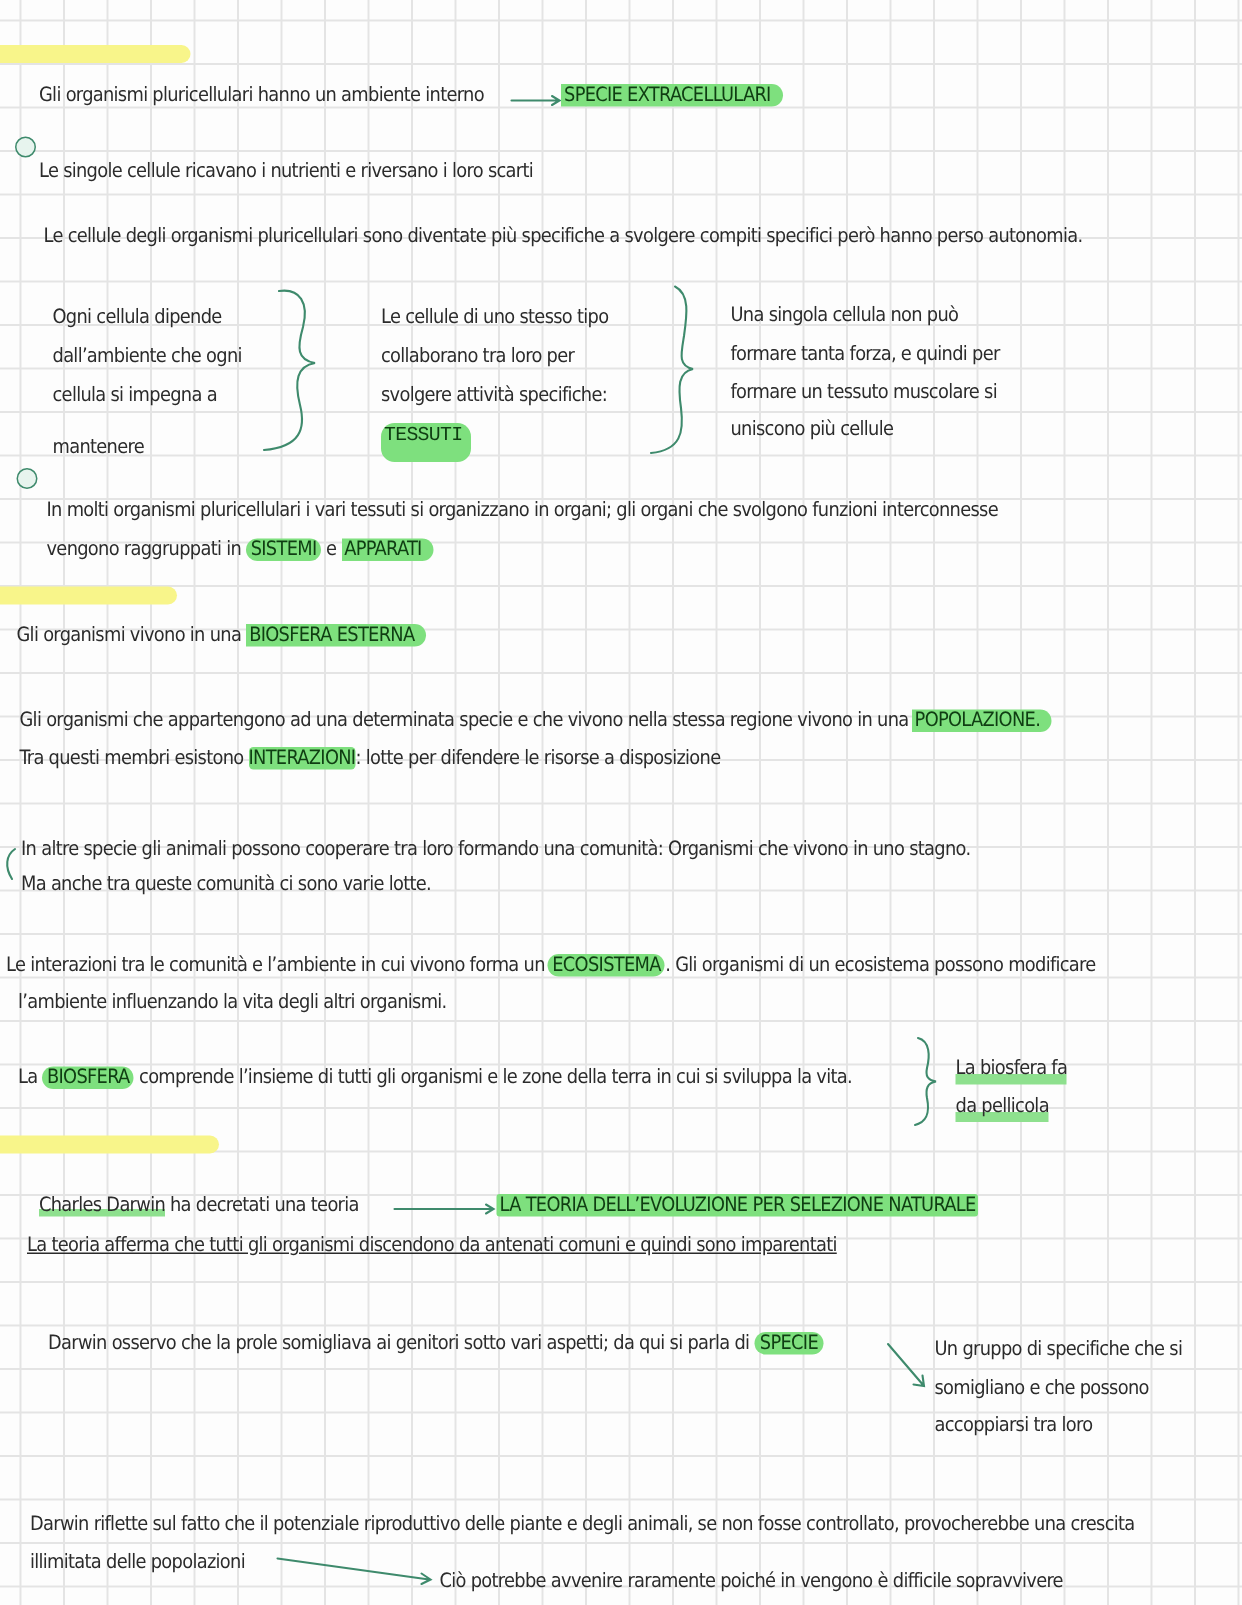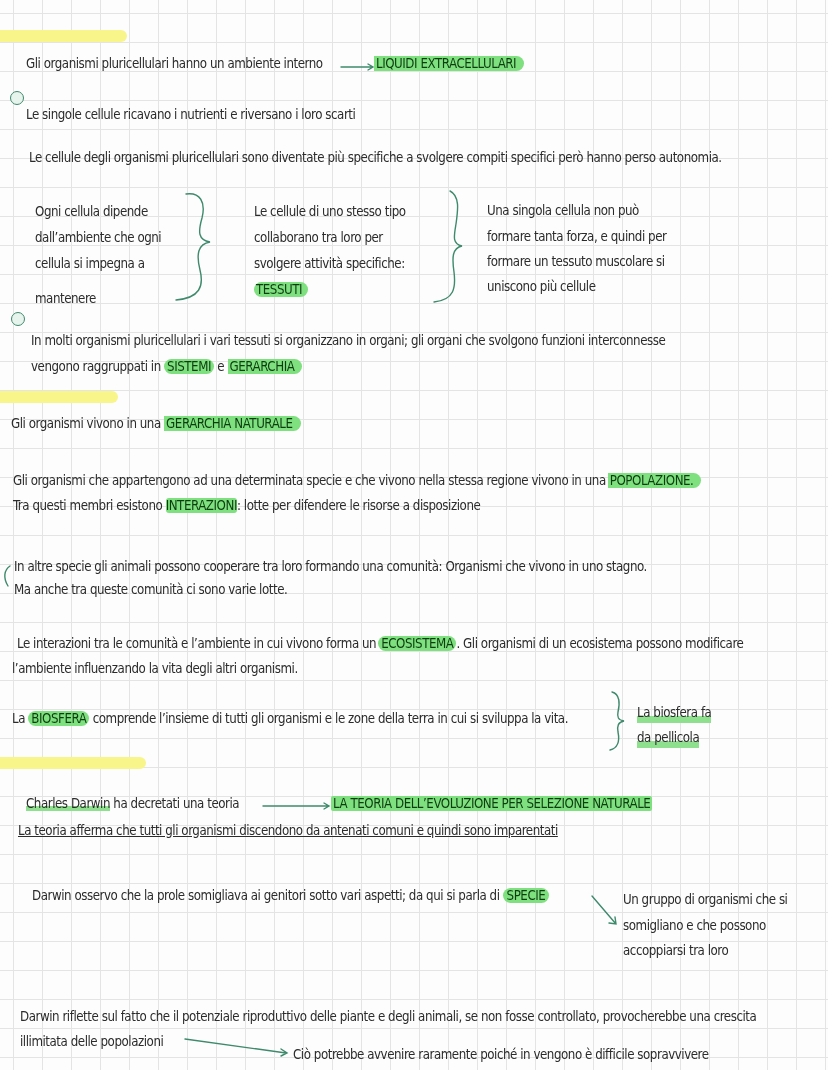--- a/index.html
+++ b/index.html
@@ -37,21 +37,21 @@
 <div class="ybar" style="top:391px;width:118px;"></div>
 <div class="ybar" style="top:757px;width:146px;"></div>
 
 <div class="t" style="left:26px;top:54px;">
   <span>Gli organismi pluricellulari hanno un ambiente interno</span>
 </div>
 <svg class="ink" style="left:340px;top:63px;" width="36" height="10">
     <path d="M1 4 L32 4 M28 1 L33 4 L28 7"></path>
   </svg>
 <div class="t" style="left:374px;top:54px;">
-  <span class="hl">LIQUIDI EXTRACELLULARI</span>
+  <span class="hl">SPECIE EXTRACELLULARI</span>
 </div>
 
 <div class="circle" style="left:10px;top:91px;"></div>
 <div class="t" style="left:26px;top:105px;">Le singole cellule ricavano i nutrienti e riversano i loro scarti</div>
 
 <div class="t" style="left:29px;top:148px;">Le cellule degli organismi pluricellulari sono diventate più specifiche a svolgere compiti specifici però hanno perso autonomia.</div>
 
 <div>
   <div class="t" style="left:35px;top:202px;">Ogni cellula dipende</div>
   <div class="t" style="left:35px;top:228px;">dall’ambiente che ogni</div>
@@ -60,63 +60,63 @@
 </div>
 <svg class="ink" style="left:170px;top:190px;" width="45" height="115">
   <path d="M16 4 C30 2 36 12 32 28 C28 42 28 50 40 52 C28 54 26 64 30 80 C34 96 30 108 6 110"></path>
 </svg>
 
 <div>
   <div class="t" style="left:254px;top:202px;">Le cellule di uno stesso tipo</div>
   <div class="t" style="left:254px;top:228px;">collaborano tra loro per</div>
   <div class="t" style="left:254px;top:254px;">svolgere attività specifiche:</div>
   <div class="t" style="left:254px;top:280px;">
-    <span class="hl" style="border-radius:9px;padding:0 6px 0 2px;">TESSUTI</span>
+    <span class="hl" style="border-radius:9px;padding:0 6px 11px 2px;font-family:Liberation Mono, monospace;">TESSUTI</span>
   </div>
 </div>
 <svg class="ink" style="left:428px;top:188px;" width="40" height="118">
   <path d="M22 3 C32 8 30 22 28 36 C26 48 24 56 34 58 C24 60 24 70 26 84 C28 100 26 112 6 114"></path>
 </svg>
 
 <div>
   <div class="t" style="left:487px;top:201px;">Una singola cellula non può</div>
   <div class="t" style="left:487px;top:227px;">formare tanta forza, e quindi per</div>
   <div class="t" style="left:487px;top:252px;">formare un tessuto muscolare si</div>
   <div class="t" style="left:487px;top:277px;">uniscono più cellule</div>
 </div>
 
 <div class="circle" style="left:11px;top:312px;"></div>
 <div class="t" style="left:31px;top:331px;">In molti organismi pluricellulari i vari tessuti si organizzano in organi; gli organi che svolgono funzioni interconnesse</div>
 <div class="t" style="left:31px;top:357px;">
   <span>vengono raggruppati in</span>
   <span class="hl" style="border-radius:9px;padding:0 3px;">SISTEMI</span>
   <span>e</span>
-  <span class="hl">GERARCHIA</span>
+  <span class="hl">APPARATI</span>
 </div>
 
 <div class="t" style="left:11px;top:414px;">
   <span>Gli organismi vivono in una</span>
-  <span class="hl">GERARCHIA NATURALE</span>
+  <span class="hl">BIOSFERA ESTERNA</span>
 </div>
 
 <div class="t" style="left:13px;top:471px;">
   <span>Gli organismi che appartengono ad una determinata specie e che vivono nella stessa regione vivono in una</span><span class="hl" style="margin-left:2px;">POPOLAZIONE.</span>
 </div>
 <div class="t" style="left:13px;top:496px;">
   <span>Tra questi membri esistono</span>
   <span class="hl" style="border-radius:3px;padding:0 0;margin-top:16px;">INTERAZIONI</span><span>: lotte per difendere le risorse a disposizione</span>
 </div>
 
 <svg class="ink" style="left:2px;top:564px;" width="10" height="26">
     <path d="M8 2 C2 6 1 14 6 22"></path>
   </svg>
 <div class="t" style="left:14px;top:557px;">In altre specie gli animali possono cooperare tra loro formando una comunità: Organismi che vivono in uno stagno.</div>
 <div class="t" style="left:14px;top:580px;">Ma anche tra queste comunità ci sono varie lotte.</div>
 
-<div class="t" style="left:17px;top:634px;">
+<div class="t" style="left:4px;top:634px;">
   <span>Le interazioni tra le comunità e l’ambiente in cui vivono forma un</span><span class="hl" style="margin-left:2px;padding:0 3px;border-radius:9px;">ECOSISTEMA</span><span>. Gli organismi di un ecosistema possono modificare</span>
 </div>
 <div class="t" style="left:12px;top:659px;">l’ambiente influenzando la vita degli altri organismi.</div>
 
 <div class="t" style="left:12px;top:709px;">
   <span>La</span>
   <span class="hl" style="border-radius:9px;padding:0 3px;">BIOSFERA</span>
   <span>comprende l’insieme di tutti gli organismi e le zone della terra in cui si sviluppa la vita.</span>
 </div>
 <svg class="ink" style="left:608px;top:690px;" width="20" height="62">
@@ -139,21 +139,21 @@
 </div>
 <div class="t" style="left:18px;top:821px;text-decoration:underline;">La teoria afferma che tutti gli organismi discendono da antenati comuni e quindi sono imparentati</div>
 
 <div class="t" style="left:32px;top:886px;">
   <span>Darwin osservo che la prole somigliava ai genitori sotto vari aspetti; da qui si parla di</span><span class="hl" style="margin-left:3px;padding:0 4px;border-radius:9px;">SPECIE</span>
 </div>
 <svg class="ink" style="left:590px;top:894px;" width="30" height="36">
     <path d="M2 2 L26 30 M19 29 L26 30 L25 23"></path>
   </svg>
 <div>
-  <div class="t" style="left:623px;top:890px;">Un gruppo di organismi che si</div>
+  <div class="t" style="left:623px;top:890px;">Un gruppo di specifiche che si</div>
   <div class="t" style="left:623px;top:916px;">somigliano e che possono</div>
   <div class="t" style="left:623px;top:941px;">accoppiarsi tra loro</div>
 </div>
 
 <div class="t" style="left:20px;top:1007px;">Darwin riflette sul fatto che il potenziale riproduttivo delle piante e degli animali, se non fosse controllato, provocherebbe una crescita</div>
 <div class="t" style="left:20px;top:1032px;">illimitata delle popolazioni</div>
 <svg class="ink" style="left:184px;top:1036px;" width="106" height="22">
     <path d="M1 3 L102 17 M97 13 L103 17 L97 20"></path>
   </svg>
 <div class="t" style="left:293px;top:1045px;">Ciò potrebbe avvenire raramente poiché in vengono è difficile sopravvivere</div>

